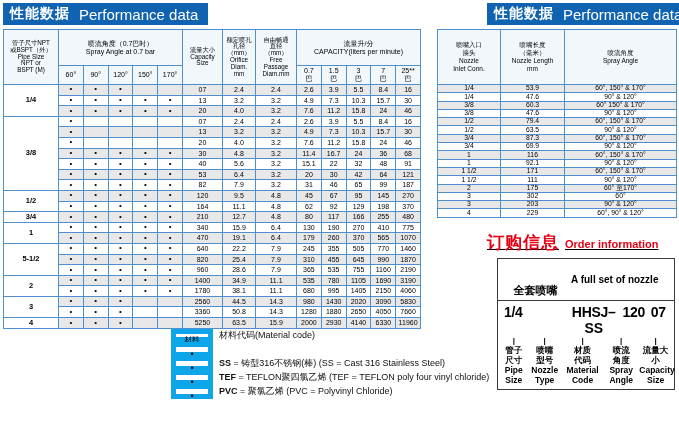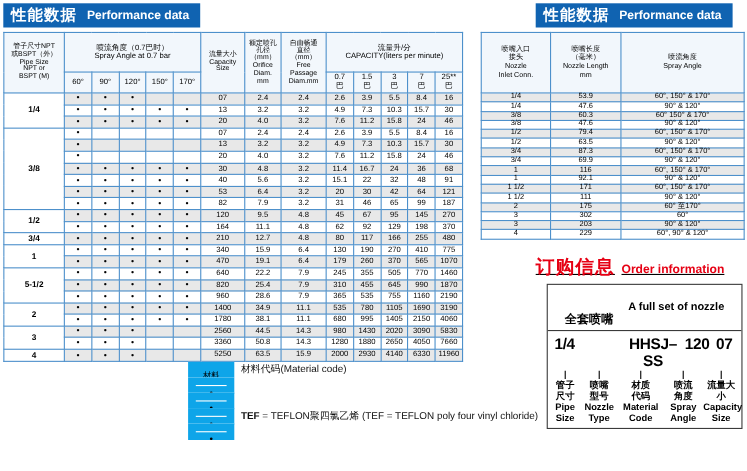--- a/index.html
+++ b/index.html
@@ -3,21 +3,21 @@
 <meta charset="utf-8">
 <style>
   * { margin:0; padding:0; box-sizing:border-box; }
   html,body { background:#fff; }
   body { font-family:"Liberation Sans","DejaVu Sans",sans-serif; }
   .page { position:relative; width:679px; height:428px; background:#fff; overflow:hidden;padding-left:28px; }
 
   
   .banner { display:flex; align-items:center; gap:9px; background:#1063b1; height:22px; padding:0 10px 0 7px; width:max-content; }
   .banner .zh { color:#fff; font-weight:bold; font-size:14px; letter-spacing:1px; }
-  .banner .en { color:#fff; font-weight:bold; font-size:11px; }
+  .banner .en { color:#fff; font-weight:normal; font-size:15px; }
 
   .left-col  { position:absolute; left:3px;  top:3px;  width:420px; }
   .right-col { position:absolute; left:437px; top:3px; width:240px; }
   .right-col .banner { margin-left:50px; }
 
   
   table.perf { border-collapse:collapse; table-layout:fixed; width:418px; margin-top:4px; }
   table.perf th, table.perf td { border:1px solid #4d90cb; text-align:center; vertical-align:middle; line-height:1.08; padding:0; }
   table.perf { border:1.5px solid #2e74b5; }
   table.perf th { background:#f2f7fc; font-size:6.3px; font-weight:normal; white-space:pre-line; padding:1px 0; }
@@ -34,21 +34,21 @@
   
   table.conn { border-collapse:collapse; table-layout:fixed; width:240px; margin-top:4px; border:1.5px solid #2e74b5; }
   table.conn th, table.conn td { border:1px solid #4d90cb; text-align:center; vertical-align:middle; padding:0; }
   table.conn th { background:#f2f7fc; font-size:6.5px; font-weight:normal; white-space:pre-line; line-height:1.25; height:55px; }
   table.conn td { font-size:6.8px; height:8.3px; line-height:1; }
   table.conn tr.shaded td { background:#e8e8e8; }
 
   
   .material { margin-top:0; }
   .mat-row { display:flex; align-items:center; }
-  .mat-cell { width:42px; margin-left:168px; border:7px solid #0ea5e9; text-align:center; font-size:7.5px; flex:none; background:#fff; }
+  .mat-cell { width:42px; margin-left:168px; border:5px solid #0ea5e9; text-align:center; font-size:7.5px; flex:none; background:#fff; }
   .mat-row + .mat-row .mat-cell { margin-top:-1px; }
   .mat-head-cell { height:13px; line-height:12px; }
   .mat-item-cell { height:15px; line-height:14px; font-size:9px; }
   .mat-text { margin-left:6px; font-size:9px; white-space:nowrap; color:#111; }
   .mat-text b { font-weight:bold; }
 
   
   .order-title { display:flex; align-items:baseline; gap:6px; margin:13px 0 4px 50px;text-decoration:underline; }
   .order-title .zh { color:#e60014; font-weight:bold; font-size:17px; letter-spacing:1px; }
   .order-title .en { color:#e60014; font-weight:bold; font-size:11px; }
@@ -485,27 +485,29 @@
       <div class="mat-row">
         <div class="mat-cell mat-head-cell">材料</div>
         <div class="mat-text" style="font-weight:normal">材料代码(Material code)</div>
       </div>
       <div>
           <div class="mat-row">
             <div class="mat-cell mat-item-cell">•</div>
           </div>
           <div class="mat-row">
             <div class="mat-cell mat-item-cell">•</div>
+            <div class="mat-text"><b>SS</b> = 铸型316不锈钢(棒) (SS = Cast 316 Stainless Steel)</div>
           </div>
           <div class="mat-row">
             <div class="mat-cell mat-item-cell">•</div>
             <div class="mat-text"><b>TEF</b> = TEFLON聚四氯乙烯 (TEF = TEFLON poly four vinyl chloride)</div>
           </div>
           <div class="mat-row">
             <div class="mat-cell mat-item-cell">•</div>
+            <div class="mat-text"><b>PVC</b> = 聚氯乙烯 (PVC = Polyvinyl Chloride)</div>
           </div>
         </div>
     </div>
   </div>
 
   <div class="right-col">
     <div class="banner">
       <span class="zh">性能数据</span>
       <span class="en">Performance data</span>
     </div>

